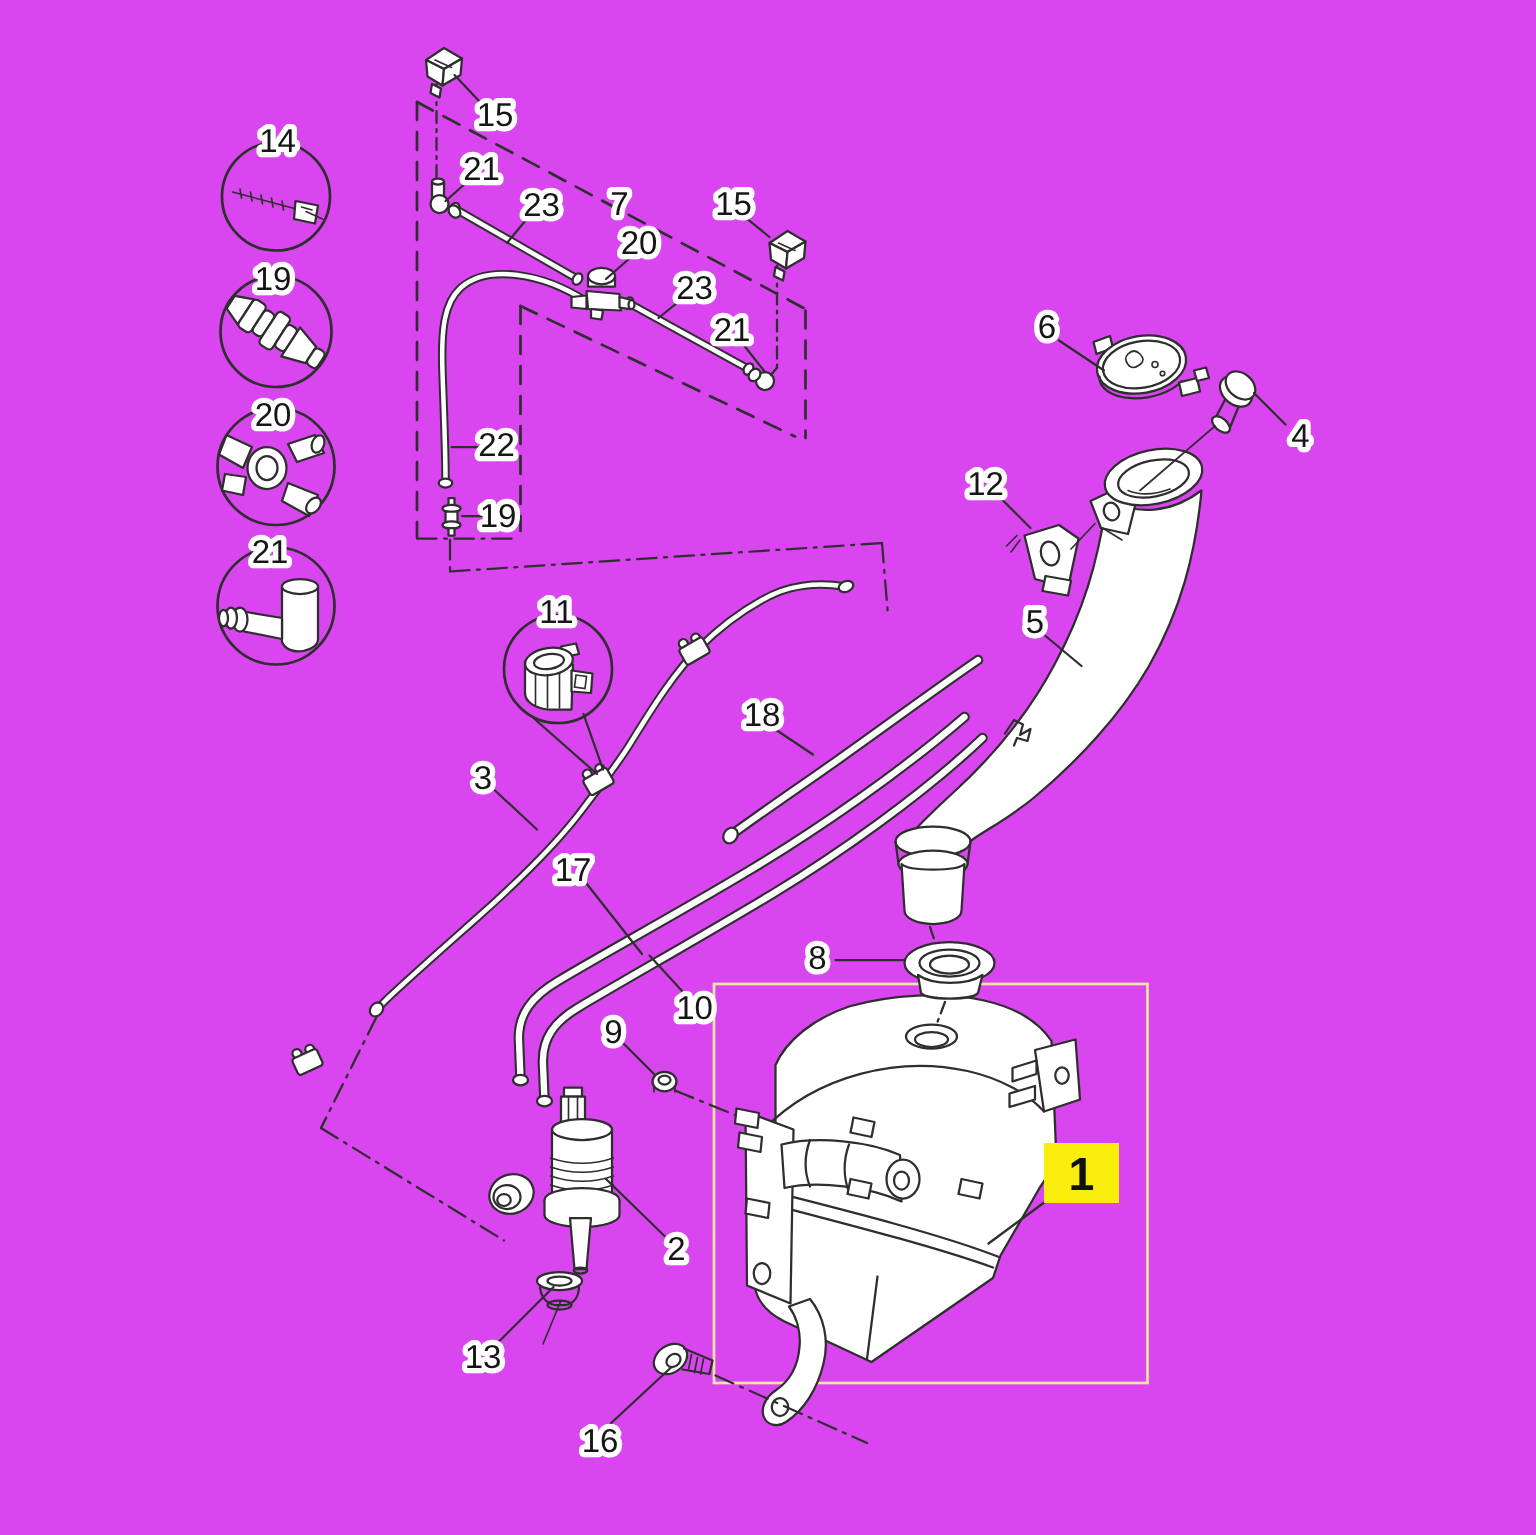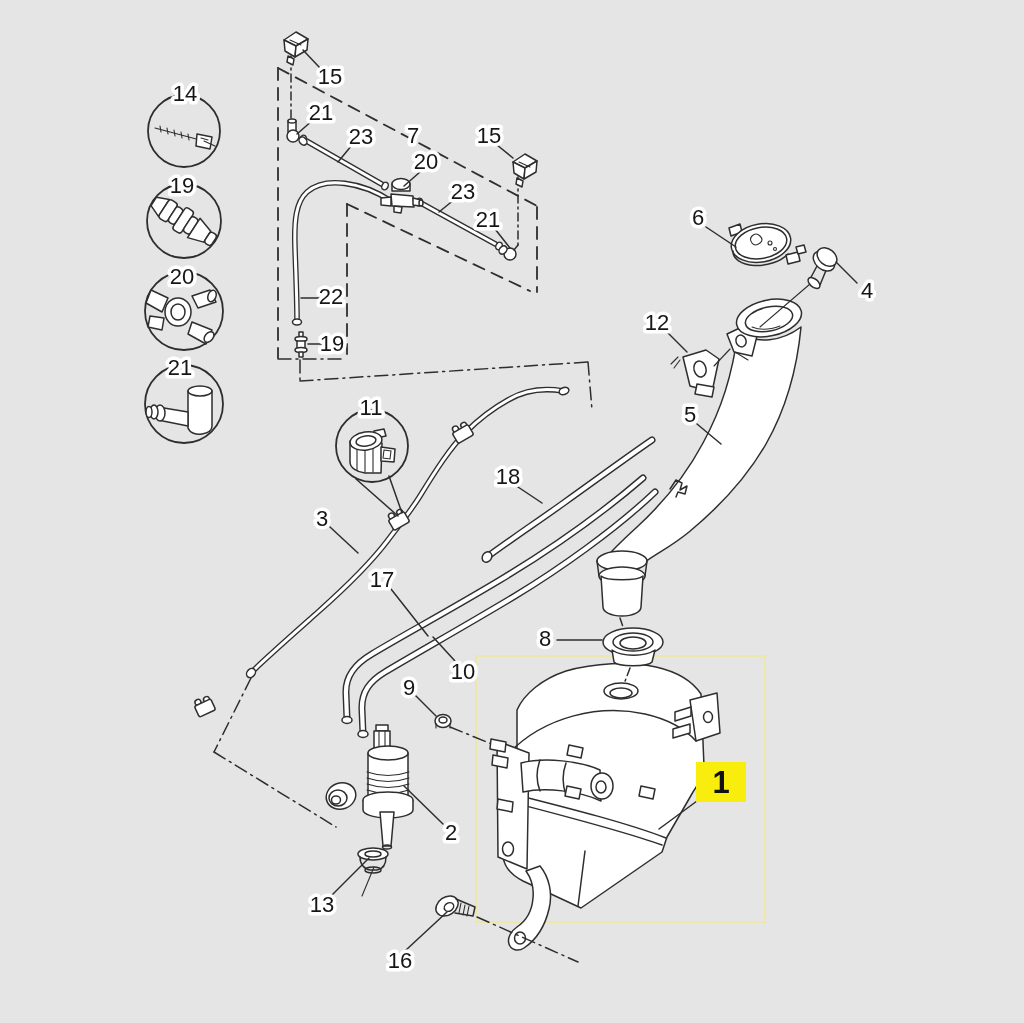--- a/index.html
+++ b/index.html
@@ -1,16 +1,16 @@
 <!DOCTYPE html>
 <html><head>
 <meta charset="utf-8">
 <style>
   html,body{margin:0;padding:0;background:#ffffff;}
-  .stage{position:relative;width:1024px;height:1023px;background:#e5e5e5;overflow:hidden;
+  .stage{position:relative;width:1024px;height:1023px;background:#d946ef;overflow:hidden;
          font-family:"Liberation Sans",sans-serif;}
   svg{display:block}
   .ln{fill:none;stroke:#2e2e2e;stroke-width:1.5;stroke-linecap:round;stroke-linejoin:round;}
   .thin{fill:none;stroke:#2e2e2e;stroke-width:1.1;stroke-linecap:round;}
   .fillw{fill:#ffffff;stroke:#2e2e2e;stroke-width:1.5;stroke-linejoin:round;}
   .dash{stroke-dasharray:12 8;stroke-width:1.8;}
   .ddot{stroke-dasharray:13 5 2 5;}
   .ddot2{stroke-dasharray:8 4 2 4;}
   .to{fill:none;stroke:#2e2e2e;stroke-width:7;stroke-linecap:round;}
   .ti{fill:none;stroke:#ffffff;stroke-width:4.2;stroke-linecap:round;}

